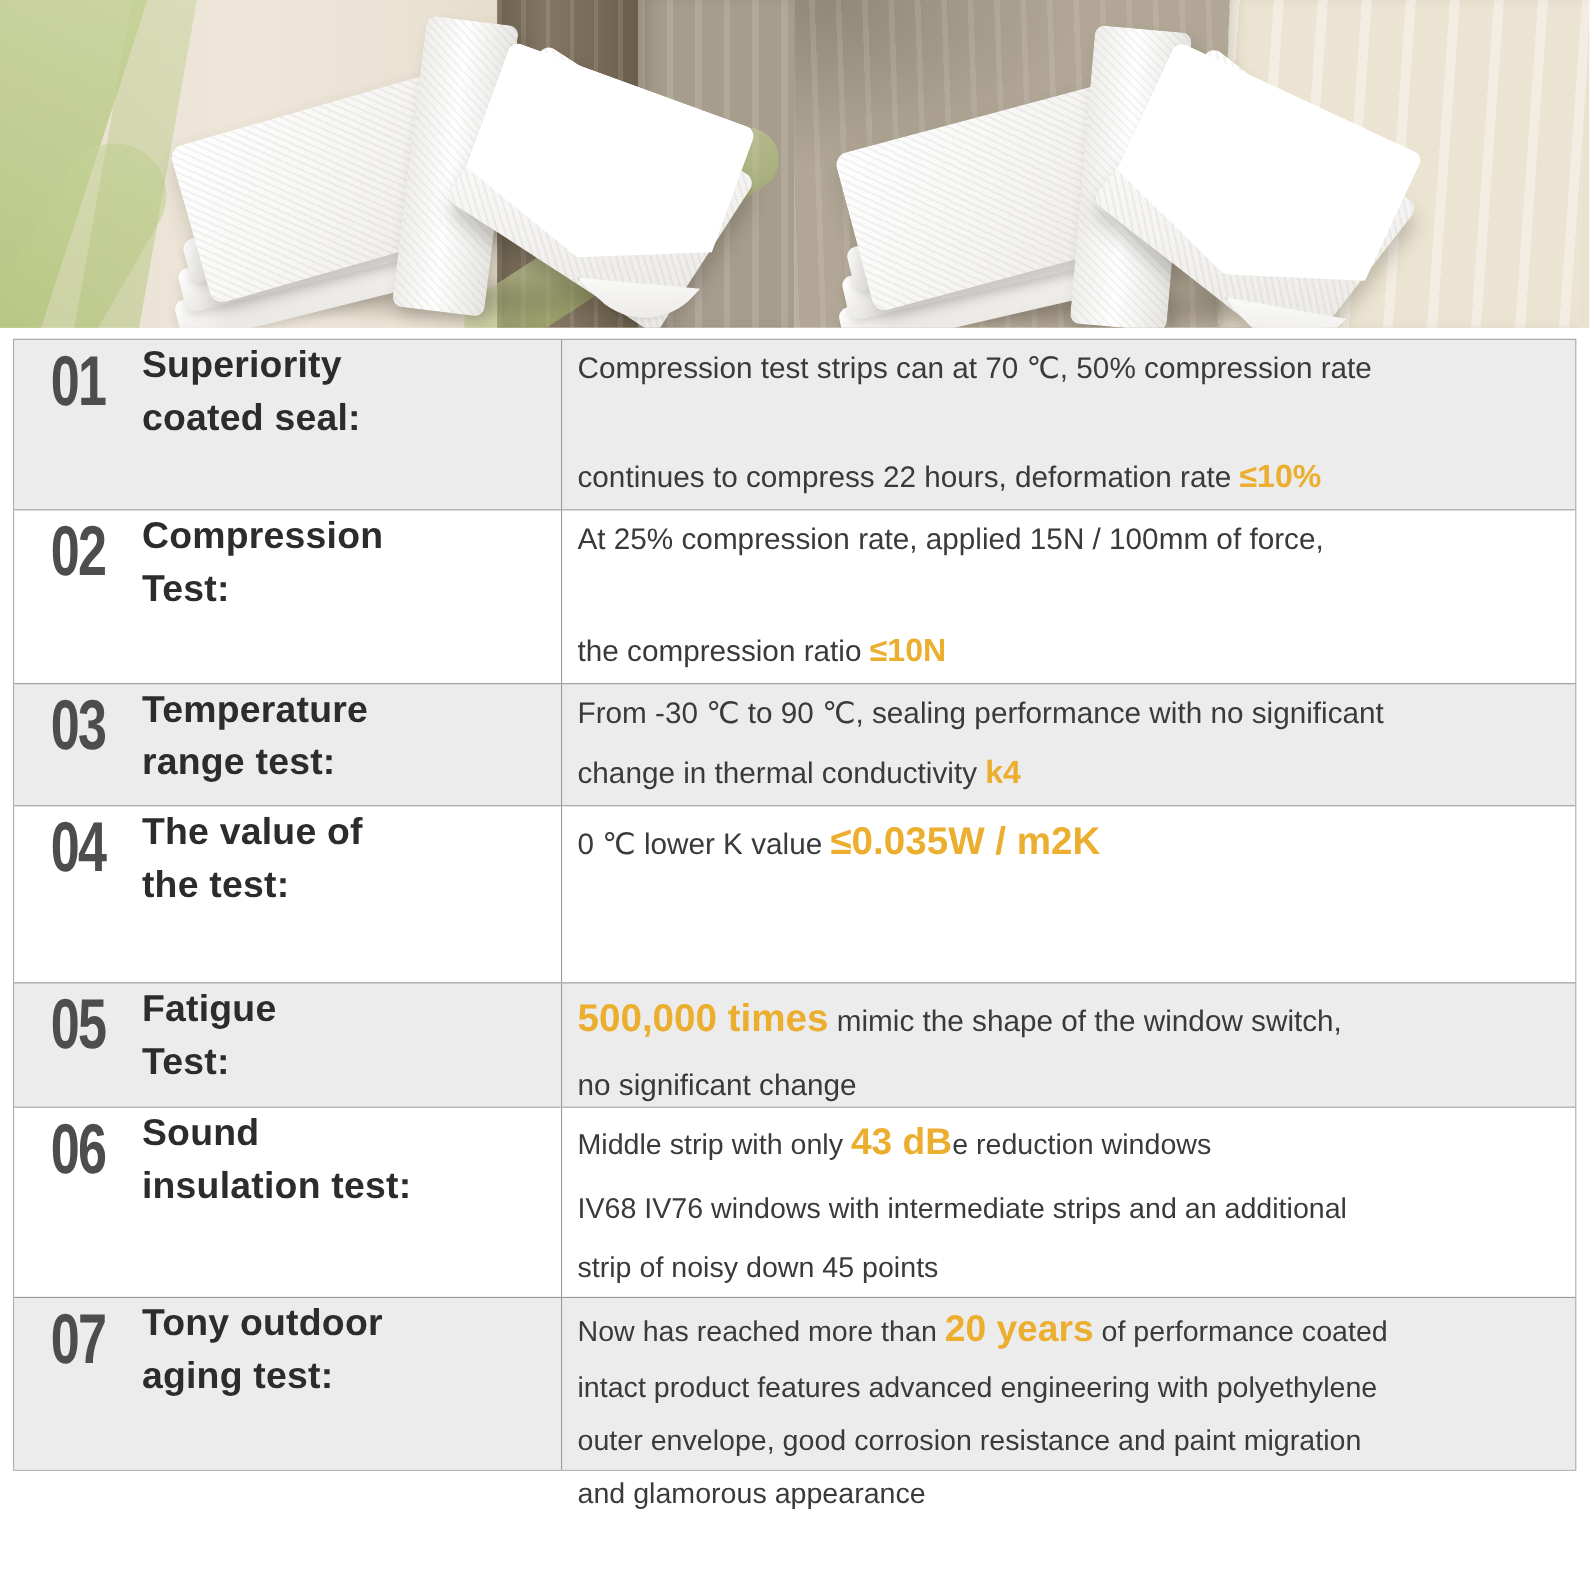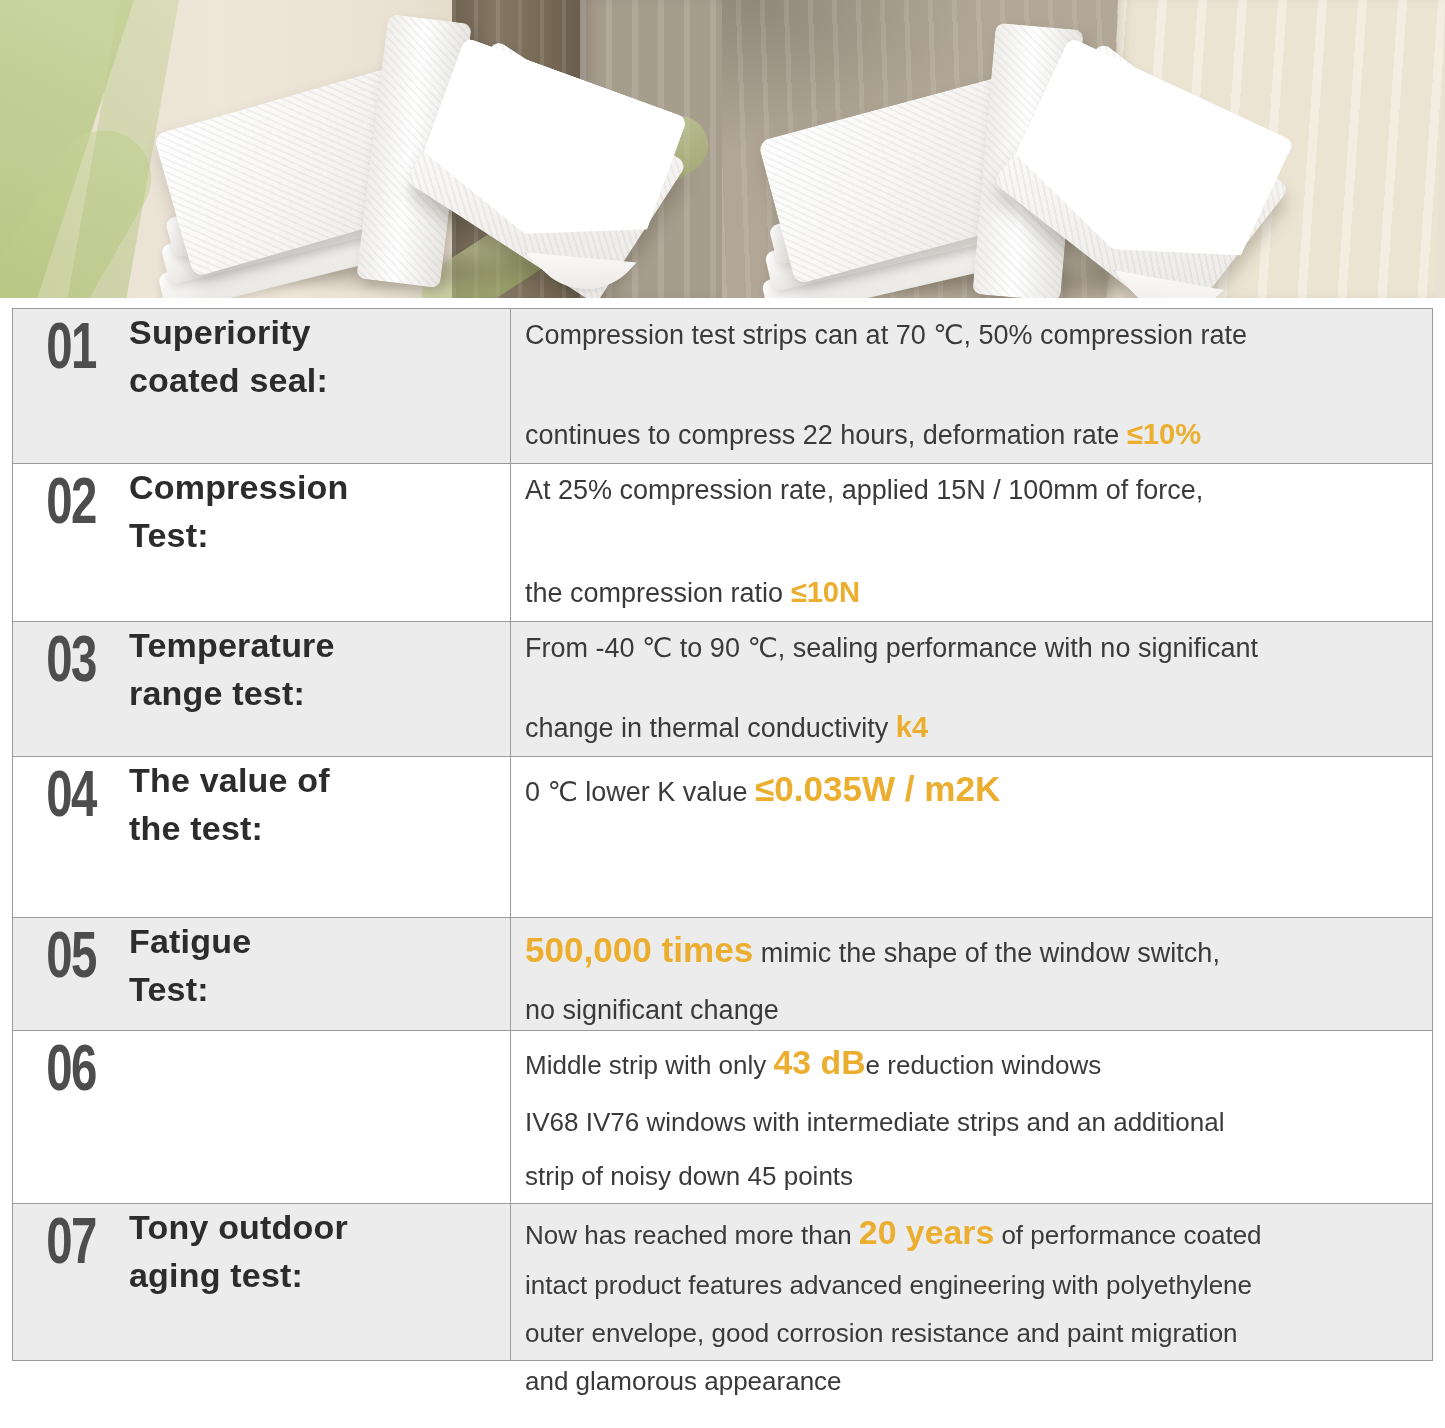--- a/index.html
+++ b/index.html
@@ -62,21 +62,21 @@
     clip-path:polygon(100% 0,100% 100%,0 100%); }
 
   
   .spec-table { margin:10px 12px 0; border:1px solid #9a9a9a; width:1421px; }
   .row { display:flex; width:100%; }
   .row + .row { border-top:1px solid #9a9a9a; }
   .row:nth-child(odd) { background:#ececec; }
   .row:nth-child(even) { background:#ffffff; }
   .row:nth-child(1) { height:154px; }
   .row:nth-child(2) { height:158px; }
-  .row:nth-child(3) { height:135px; }
+  .row:nth-child(3) { height:111px; }
   .row:nth-child(4) { height:161px; }
   .row:nth-child(5) { height:113px; }
   .row:nth-child(6) { height:173px; }
   .row:nth-child(7) { height:157px; }
 
   .cell-left { width:498px; flex:0 0 498px; border-right:1px solid #9a9a9a;
     display:flex; align-items:flex-start; }
   .num { width:116px; flex:0 0 116px; text-align:center; font-size:64px; font-weight:700; color:#4d4d4d;
     transform:scaleX(.74); letter-spacing:-2px; }
   .label { font-size:34px; font-weight:600; color:#2c2c2c; line-height:1.4; letter-spacing:.2px; }
@@ -160,21 +160,21 @@
 
   <div class="row">
     <div class="cell-left">
       <div class="num">03</div>
       <div class="label">
         <div>Temperature</div>
         <div>range test:</div>
       </div>
     </div>
     <div class="cell-right">
-      <div class="line"><span>From -40 ℃ to 90 ℃, sealing performance with no significant</span></div>
+      <div class="line"><span>From -30 ℃ to 90 ℃, sealing performance with no significant</span></div>
       <div class="line"><span>change in thermal conductivity </span><span class="hl">k4</span></div>
     </div>
   </div>
 
   <div class="row">
     <div class="cell-left">
       <div class="num">04</div>
       <div class="label">
         <div>The value of</div>
         <div>the test:</div>
@@ -195,20 +195,24 @@
     </div>
     <div class="cell-right">
       <div class="line"><span class="hl-big">500,000 times</span><span> mimic the shape of the window switch,</span></div>
       <div class="line"><span>no significant change</span></div>
     </div>
   </div>
 
   <div class="row">
     <div class="cell-left">
       <div class="num">06</div>
+      <div class="label">
+        <div>Sound</div>
+        <div>insulation test:</div>
+      </div>
     </div>
     <div class="cell-right">
       <div class="line"><span>Middle strip with only </span><span class="hl-big">43 dB</span><span>e reduction windows</span></div>
       <div class="line"><span>IV68 IV76 windows with intermediate strips and an additional</span></div>
       <div class="line"><span>strip of noisy down 45 points</span></div>
     </div>
   </div>
 
   <div class="row">
     <div class="cell-left">

